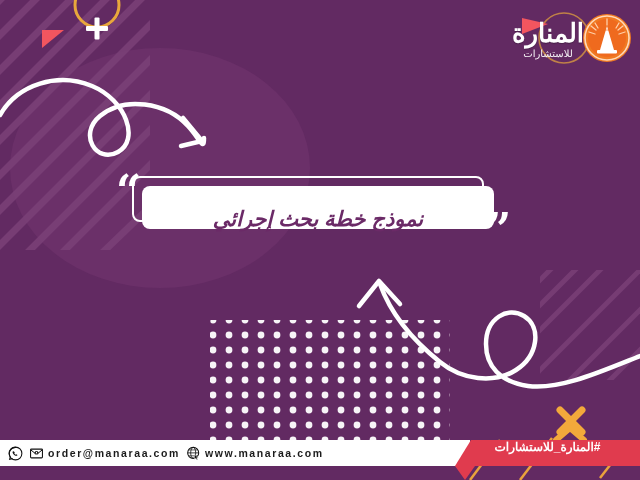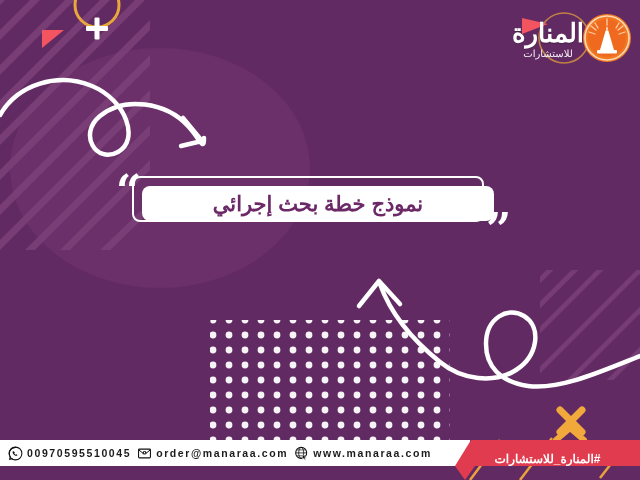--- a/index.html
+++ b/index.html
@@ -19,24 +19,25 @@
   #title-block{
     position:absolute;left:142px;top:186px;width:352px;height:46px;
     z-index:30;
   }
   #title-frame{
     position:absolute;left:-10px;top:-10px;width:352px;height:46px;
     border:2px solid #ffffff;border-radius:8px;
     box-sizing:border-box;
   }
   #title-card{
-    position:absolute;left:0;top:0;width:352px;height:35px;
+    position:absolute;left:0;top:0;width:352px;height:43px;
     background:#ffffff;border-radius:8px;
-    display:flex;align-items:center;justify-content:center;
+    display:flex;align-items:flex-end;justify-content:center;
     box-sizing:border-box;
+    font-style:italic;
   }
   #title-text{
     color:#6b2a67;font-size:21px;font-weight:bold;
     direction:rtl;letter-spacing:0.5px;white-space:nowrap;
     line-height:1;
   }
   .quote{
     position:absolute;color:#ffffff;font-size:44px;line-height:1;
     font-family:"DejaVu Serif", serif;font-weight:bold;
   }
@@ -73,21 +74,21 @@
   .fitem{display:flex;align-items:center;gap:4px;}
   .ftext{
     color:#1b1b1b;font-size:10.5px;font-weight:bold;letter-spacing:1.6px;
     white-space:nowrap;
   }
   .ficon{width:15px;height:15px;flex:0 0 15px;display:block;}
   #footer-red{
     position:absolute;left:455px;top:0;width:185px;height:26px;
     background:#e03b4e;
     clip-path:polygon(16px 0,185px 0,185px 26px,0 26px);
-    display:flex;align-items:flex-end;justify-content:center;
+    display:flex;align-items:flex-start;justify-content:center;
   }
   #footer-hash{
     color:#ffffff;font-size:12px;font-weight:bold;direction:rtl;
     letter-spacing:.3px;white-space:nowrap;
   }
 </style>
 </head>
 <body>
 
 <div id="poster">
@@ -223,21 +224,20 @@
   <div id="footer">
 
     <div id="footer-white">
 
       <div class="fitem">
         <svg class="ficon" viewBox="0 0 24 24">
           <circle cx="12" cy="12" r="10.2" fill="none" stroke="#111" stroke-width="1.7"></circle>
           <path d="M12 2.2 A9.8 9.8 0 0 0 3.6 17.2 L2.6 21.4 L7 20.4" fill="none" stroke="#111" stroke-width="1.7" stroke-linecap="round"></path>
           <path d="M8.6 8.2 c-.3 0-.7.1-.9.5 -.3.5-.6 1.4-.1 2.5 .6 1.4 2.2 3.4 4.4 4.2 1.3.5 2.1.3 2.6-.1 .4-.3.6-.8.5-1.1l-1.7-1 -.9 .9 c-1-.4-2-1.4-2.5-2.5l.9-.8 -1-1.6z" fill="#111"></path>
         </svg>
-        <span class="ftext">00970595510045</span>
       </div>
 
       <div class="fitem">
         <svg class="ficon" viewBox="0 0 24 24">
           <rect x="2.5" y="5" width="19" height="14" rx="1.4" fill="none" stroke="#111" stroke-width="1.7"></rect>
           <polyline points="2.5,6 12,13.5 21.5,6" fill="none" stroke="#111" stroke-width="1.6"></polyline>
           <circle cx="12" cy="11" r="3.1" fill="#111"></circle>
           <circle cx="12" cy="10.2" r="1.1" fill="#fff"></circle>
           <path d="M9.6 13.6 a2.6 2.6 0 0 1 4.8 0z" fill="#fff"></path>
         </svg>

